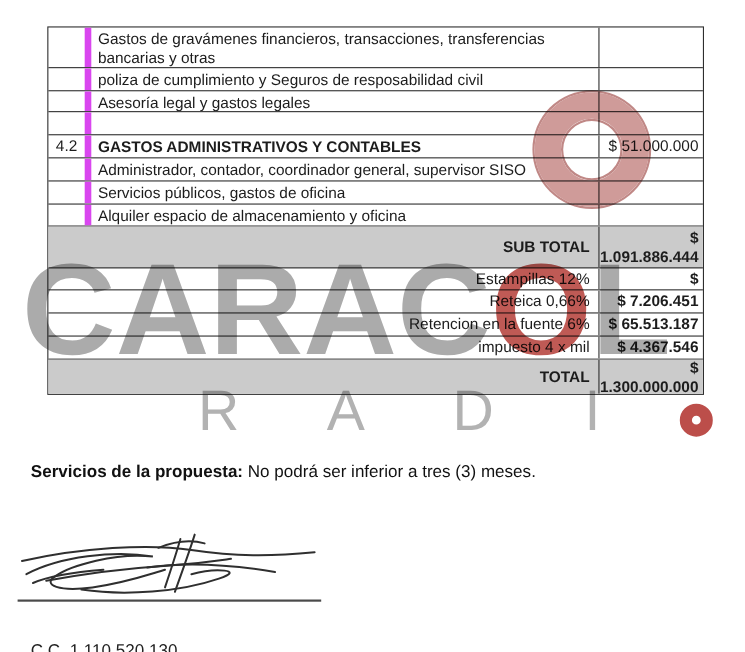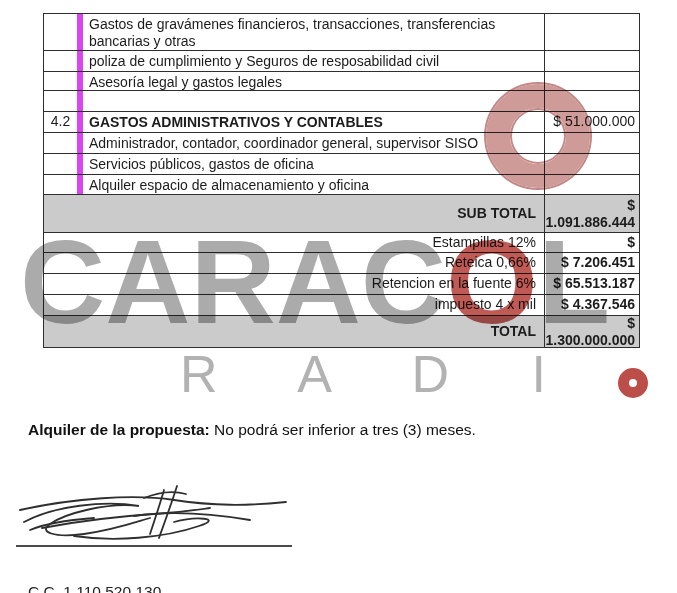--- a/index.html
+++ b/index.html
@@ -8,21 +8,21 @@
     font-family: "Liberation Sans", sans-serif;
     background:#ffffff;
     position:relative;
     overflow:hidden;
     color:#1c1c1c;
   }
   .page { position:absolute; inset:0; }
 
   
   .budget-table {
-    position:absolute; left:43px; top:13px; width:597px;
+    position:absolute; left:43px; top:24px; width:597px;
     border:1px solid #2e2e2e;
     font-size:14px;
   }
   .trow { display:flex; border-bottom:1px solid #2e2e2e; overflow:hidden; }
   .trow:last-child { border-bottom:none; }
   .h37{height:37px} .h19{height:19px} .h20{height:20px} .h21{height:21px} .h38{height:38px} .h40{height:31px}
   .c1 { width:39px; border-right:6px solid #d946ef; text-align:center; line-height:19px; flex:none; }
   .c2 { flex:1; border-right:1px solid #2e2e2e; padding:1px 4px 0 6px; line-height:18px; }
   .c3 { width:94px; flex:none; text-align:right; padding:0 4px 0 2px; line-height:19px; }
   .cm { flex:1; border-right:1px solid #2e2e2e; text-align:right; padding-right:8px; line-height:19px; }
@@ -157,21 +157,21 @@
     </div>
 
   </div>
 
   <div class="watermark">
     <div class="wm-ring-big"></div>
     <div class="wm-word"><span>CARAC</span><span class="wm-red">O</span><span>L</span></div>
     <div class="wm-radio"><span>R A D I</span><span class="wm-o-ring"></span></div>
   </div>
 
-  <p class="validity"><span class="vb">Alquiler de la propuesta:</span><span> No podrá ser inferior a tres (3) meses.</span></p>
+  <p class="validity"><span class="vb">Servicios de la propuesta:</span><span> No podrá ser inferior a tres (3) meses.</span></p>
 
   <svg class="signature-svg" width="280" height="70" viewBox="0 0 280 70">
     <g fill="none" stroke="#2f2f2f" stroke-width="1.8" stroke-linecap="round">
       <path d="M6 30 C 60 18, 120 14, 160 20 C 200 26, 232 26, 272 22"></path>
       <path d="M10 42 C 40 26, 90 20, 125 26 C 92 22, 50 34, 36 44 C 24 52, 40 58, 70 54 C 100 50, 122 42, 136 38"></path>
       <path d="M28 48 C 70 40, 110 36, 140 34 C 170 32, 182 30, 196 28"></path>
       <path d="M150 10 C 146 24, 140 42, 136 54"></path>
       <path d="M163 6 C 158 22, 150 44, 145 58"></path>
       <path d="M130 18 C 145 12, 158 10, 172 14"></path>
       <path d="M60 56 C 100 62, 150 58, 185 46 C 210 38, 182 36, 160 42"></path>

